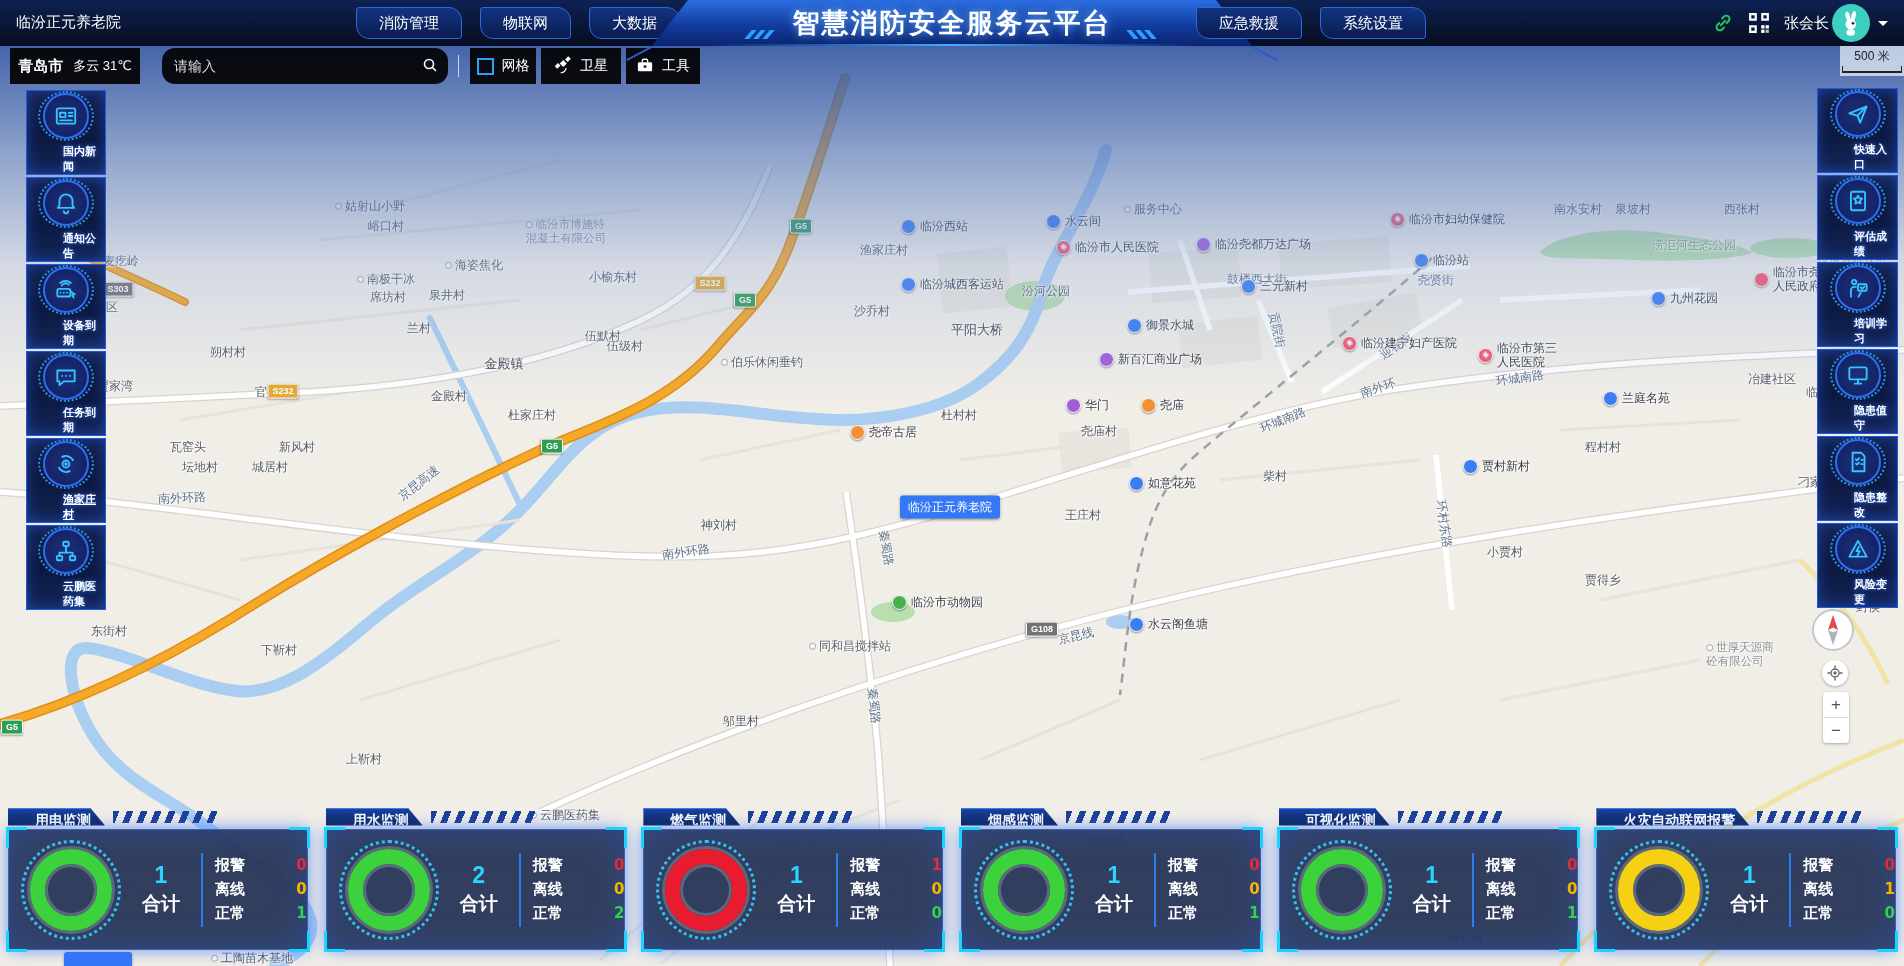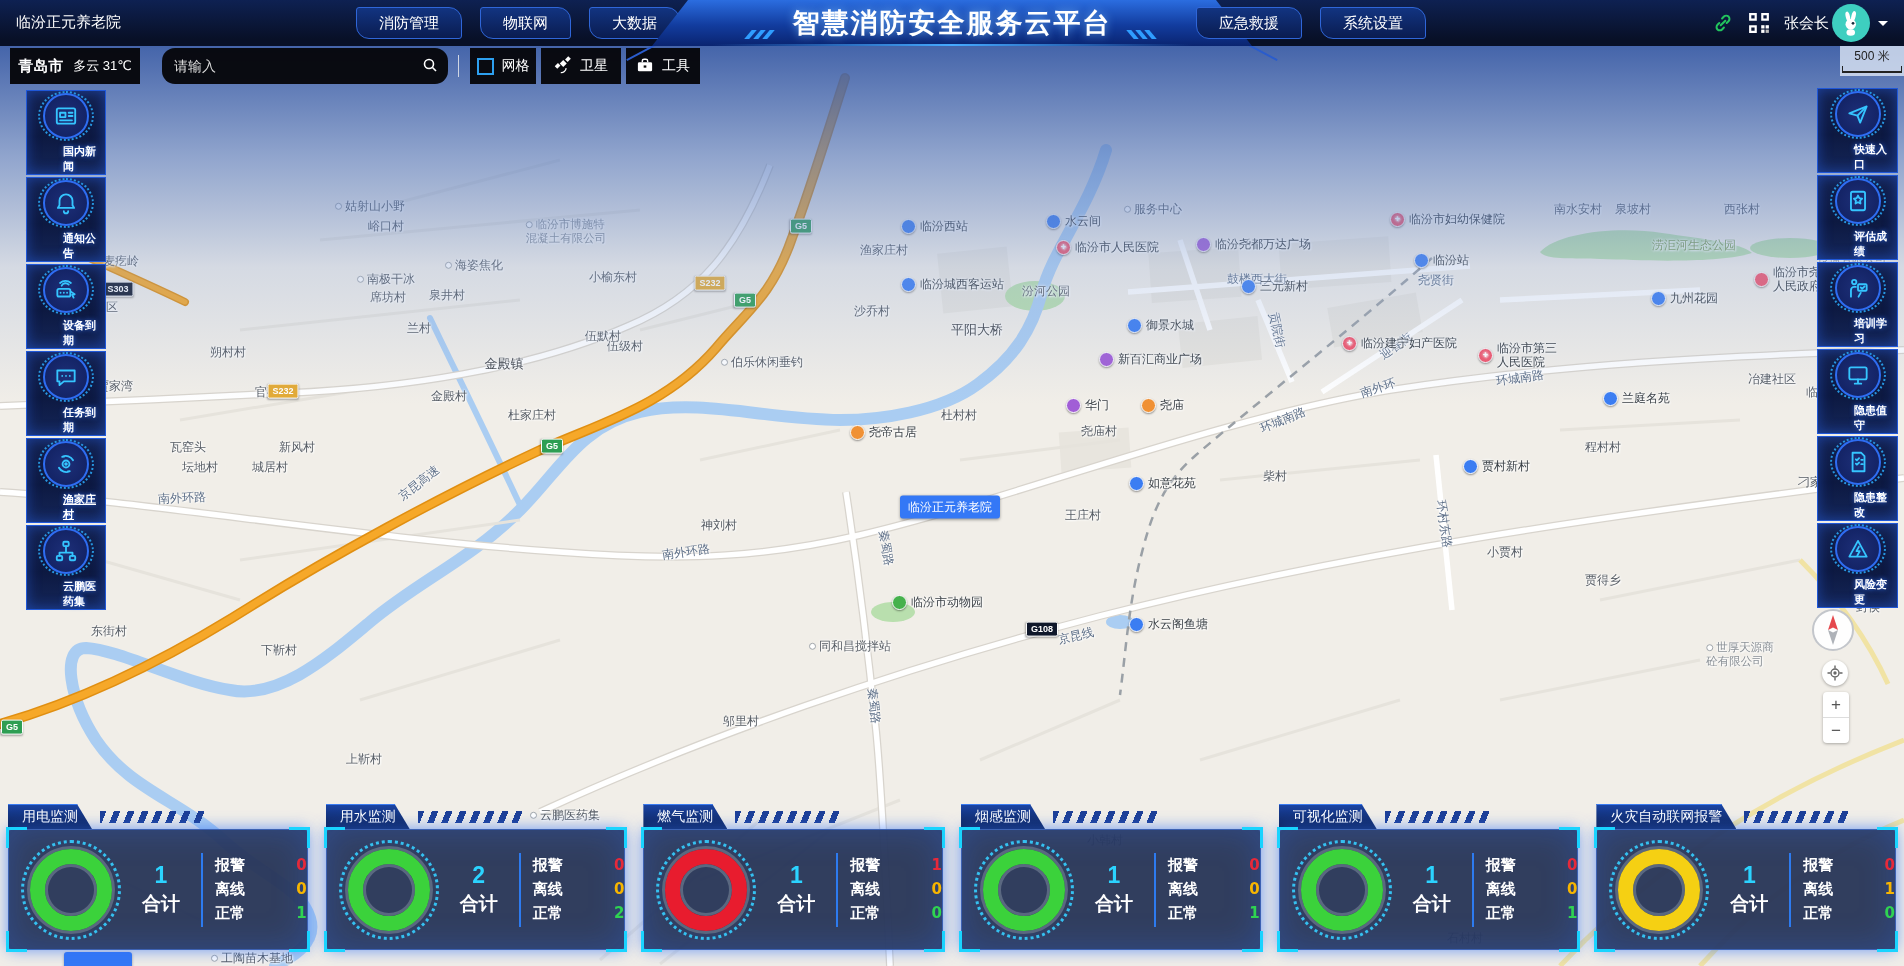--- a/index.html
+++ b/index.html
@@ -17,21 +17,21 @@
   .mlb.street{color:#5b6d86;}
   .mlb.park{color:#7d9f58;}
   .mlb.big{color:#45494f;font-size:13px;}
   .mlb .dot{display:inline-block;width:5px;height:5px;border:1px solid #a0a5aa;background:#fff;border-radius:50%;margin-right:3px;}
   .poi{position:absolute;display:flex;align-items:center;gap:4px;z-index:3;font-size:12px;color:#3a4046;
        text-shadow:0 0 3px #fff,0 0 3px #fff,1px 1px 2px #fff;white-space:nowrap;line-height:1.15;}
   .poi .ico{flex:0 0 13px;width:13px;height:13px;border-radius:50%;border:1.5px solid #fff;
        box-shadow:0 1px 2px rgba(0,0,0,.4);color:#fff;font-size:9px;line-height:12px;text-align:center;font-weight:bold;}
   .badge{position:absolute;z-index:3;font-size:9px;font-weight:bold;color:#fff;padding:1px 4px;border-radius:2px;
        border:1px solid #fff;box-shadow:0 1px 2px rgba(0,0,0,.3);line-height:1.2;}
-  .badge.g{background:#2e9e53;} .badge.y{background:#e3aa35;} .badge.r{background:#0f172a;}
+  .badge.g{background:#2e9e53;} .badge.y{background:#e3aa35;} .badge.r{background:#737373;}
   .map-pill{position:absolute;z-index:5;background:#3478f6;color:#fff;font-size:12px;padding:3px 8px;border-radius:3px;
        box-shadow:0 1px 3px rgba(0,0,0,.35);white-space:nowrap;transform:translate(-50%,-50%);}
   .map-pill.cut{width:52px;height:13px;transform:none;}
 
   
   header{position:absolute;left:0;top:0;width:100%;height:46px;z-index:30;
     background:linear-gradient(180deg,#0e2152,#081027 85%);}
   .org-name{position:absolute;left:16px;top:13px;color:#fff;font-size:15px;}
   .nav{position:absolute;top:7px;display:flex;gap:18px;}
   .nav.left{left:356px;} .nav.right{left:1196px;}
@@ -96,21 +96,21 @@
   .locate{position:absolute;left:1822px;top:660px;width:26px;height:26px;border-radius:50%;background:#fff;
     box-shadow:0 1px 3px rgba(0,0,0,.3);display:flex;align-items:center;justify-content:center;cursor:pointer;}
   .zoomctl{position:absolute;left:1823px;top:692px;width:26px;background:#fff;border-radius:4px;
     box-shadow:0 1px 3px rgba(0,0,0,.3);text-align:center;color:#555;font-size:17px;line-height:25px;cursor:pointer;}
   .zoomctl .zi{border-bottom:1px solid #ddd;}
 
   
   #panels{position:absolute;left:8px;right:8px;bottom:16px;height:146px;display:flex;gap:18px;z-index:32;}
   .panel{position:relative;flex:1;}
   .panel-top{display:flex;align-items:center;height:25px;}
-  .panel-tab{height:25px;line-height:25px;padding:0 14px 0 14px;color:#fff;font-size:14px;font-weight:normal;
+  .panel-tab{height:18px;line-height:25px;padding:0 14px 0 27px;color:#fff;font-size:14px;font-weight:bold;
     background:linear-gradient(180deg,#1b46a8,#0c1e4e);clip-path:polygon(0 0,calc(100% - 15px) 0,100% 100%,0 100%);
     box-shadow:inset 0 1px 0 #3a7bf0;}
   .tab-hatch{width:106px;height:12px;margin-left:8px;
     background:repeating-linear-gradient(112deg,#1d3f97 0 6px,rgba(29,63,151,0) 6px 13px);}
   .panel-body{position:absolute;left:0;right:0;top:25px;bottom:0;background:rgba(41,54,88,.96);
     border:1px solid rgba(72,130,250,.55);border-radius:3px;display:flex;align-items:center;
     box-shadow:0 0 16px rgba(47,111,247,.7),inset 0 0 34px rgba(47,111,247,.28);}
   .corner{position:absolute;width:18px;height:18px;border:3px solid #19d4ff;}
   .corner.tl{top:-3px;left:-3px;border-right:none;border-bottom:none;}
   .corner.tr{top:-3px;right:-3px;border-left:none;border-bottom:none;}

